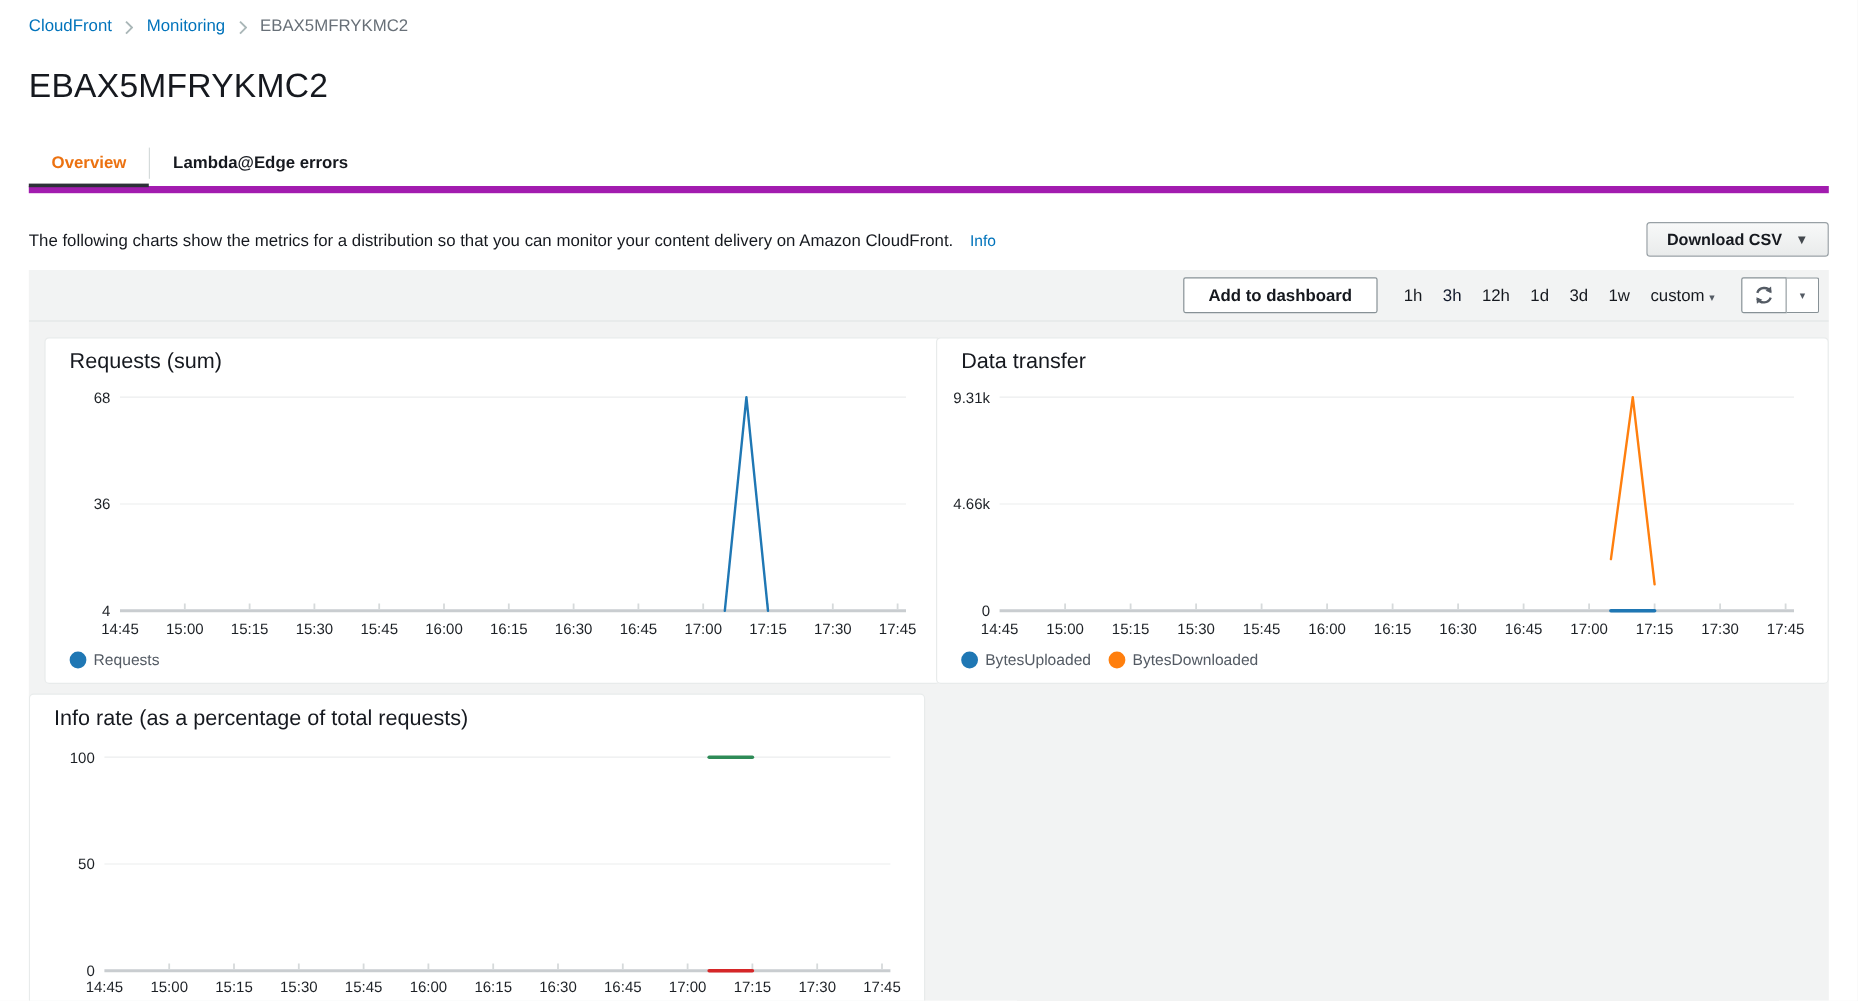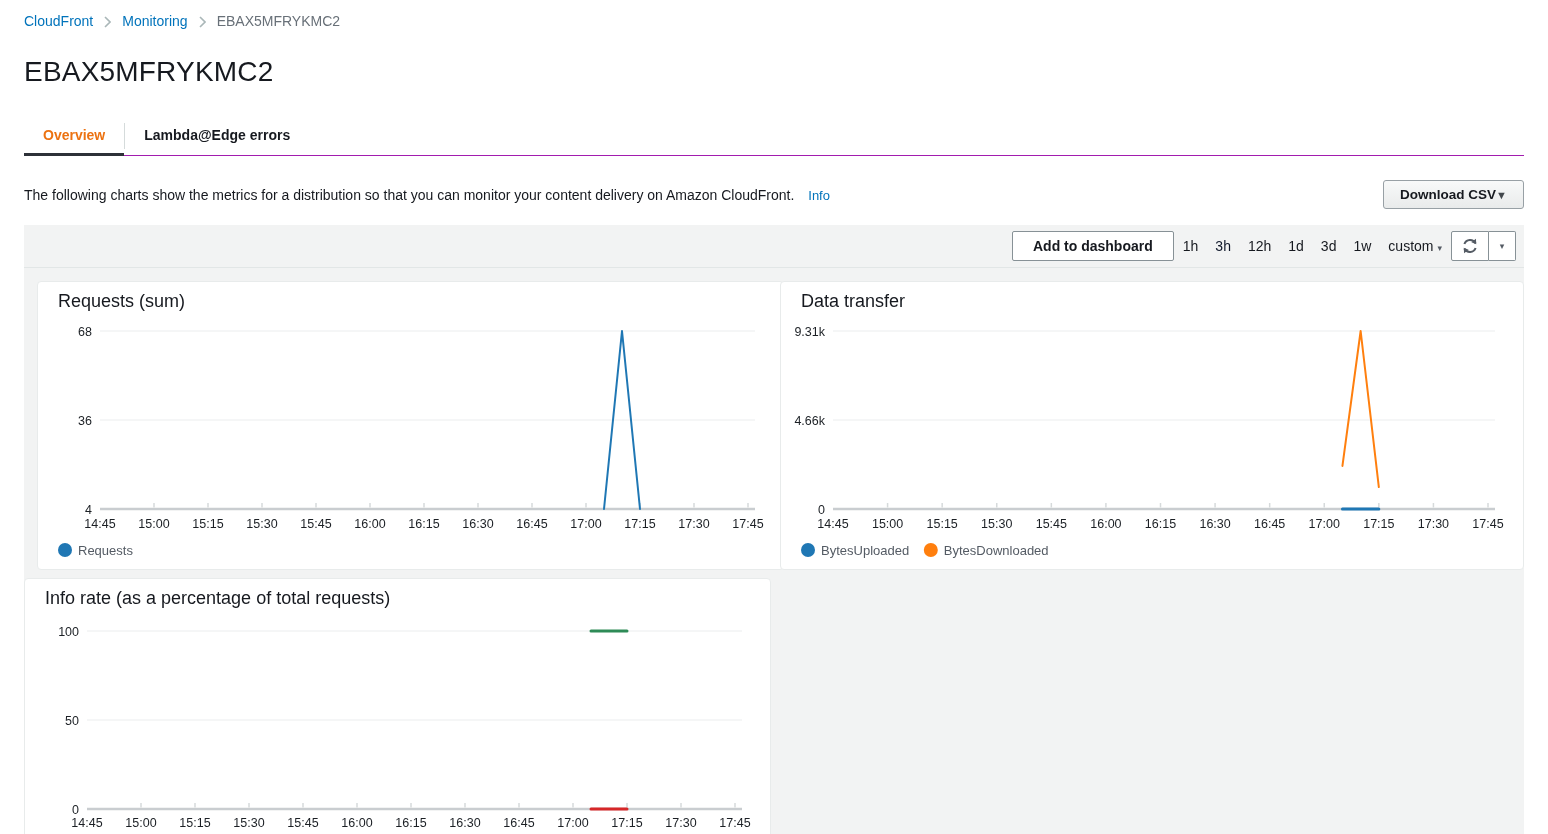--- a/index.html
+++ b/index.html
@@ -6,51 +6,51 @@
   html,body { margin:0; padding:0; }
   body {
     width:1548px; height:834px; overflow:hidden;
     background:#ffffff; color:#16191f;
     font-family:"Liberation Sans", sans-serif;
     position:relative;
   }
   .content { padding:0 24px; }
 
   
-  .breadcrumb { display:flex; align-items:center; gap:11px; padding-top:13px; font-size:14px; }
+  .breadcrumb { display:flex; align-items:flex-end; gap:11px; padding-top:13px; font-size:14px; }
   .breadcrumb a { color:#0073bb; text-decoration:none; cursor:pointer; }
   .breadcrumb .current { color:#687078; }
   .crumb-sep { display:inline-flex; align-items:center; margin-top:1px; }
 
   
   h1.page-title { margin:27px 0 0 0; font-size:28px; font-weight:400; color:#16191f; letter-spacing:.2px; }
 
   
-  .tabs { display:flex; align-items:stretch; margin-top:29px; border-bottom:1px solid #a21caf; }
+  .tabs { display:flex; align-items:stretch; margin-top:29px; border-bottom:6px solid #a21caf; }
   .tab { position:relative; padding:10px 19px 12px 19px; font-size:14px; font-weight:700; color:#16191f; cursor:pointer; }
   .tab.active { color:#ec7211; }
   .tab.active::after { content:""; position:absolute; left:0; right:0; bottom:-1px; height:3px; background:#2d3138; }
   .tab-divider { width:1px; background:#d5dbdb; margin:6px 0; }
 
   
   .desc-row { display:flex; justify-content:space-between; align-items:center; margin-top:24px; }
   .desc-text { font-size:14px; color:#16191f; }
   .desc-text a.info { color:#0073bb; font-weight:400; font-size:13px; text-decoration:none; margin-left:10px; cursor:pointer; }
 
   .btn-csv {
-    display:inline-flex; align-items:center; gap:0; height:29px;
+    display:inline-flex; align-items:center; gap:11px; height:29px;
     font-family:"Liberation Sans", sans-serif; font-size:13.5px; font-weight:700; color:#16191f;
     background:linear-gradient(#f8f9f9,#e9ebeb); border:1px solid #98a0a5; border-radius:3px;
     padding:0 16px; cursor:pointer;text-align:center;
   }
   .btn-csv .caret { font-size:11px; color:#43484d; }
 
   
   .panel { position:absolute; left:24px; right:24px; top:225px; bottom:0; background:#f2f3f3; overflow:hidden; }
-  .toolbar { height:43px; display:flex; align-items:center; justify-content:flex-end; gap:9px; padding:0 8px 0 0; border-bottom:1px solid #e2e6e6; }
+  .toolbar { height:43px; display:flex; align-items:center; justify-content:flex-end; gap:22px; padding:0 8px 0 0; border-bottom:1px solid #e2e6e6; }
   .btn-dash {
     height:30px; padding:0 20px; background:#ffffff; border:1px solid #879196; border-radius:2px;
     font-family:"Liberation Sans", sans-serif; font-size:14px; font-weight:700; color:#16191f; cursor:pointer;
   }
   .ranges { display:flex; align-items:flex-start; gap:17px; font-size:14px; }
   .range { color:#16191f; cursor:pointer; }
   .range.selected { color:#0f172a; }
   .range .caret-sm { font-size:9px; color:#545b64; margin-left:4px; }
   .refresh-group { display:flex; }
   .btn-refresh { width:38px; height:30px; background:#fff; border:1px solid #879196; border-radius:2px 0 0 2px;

